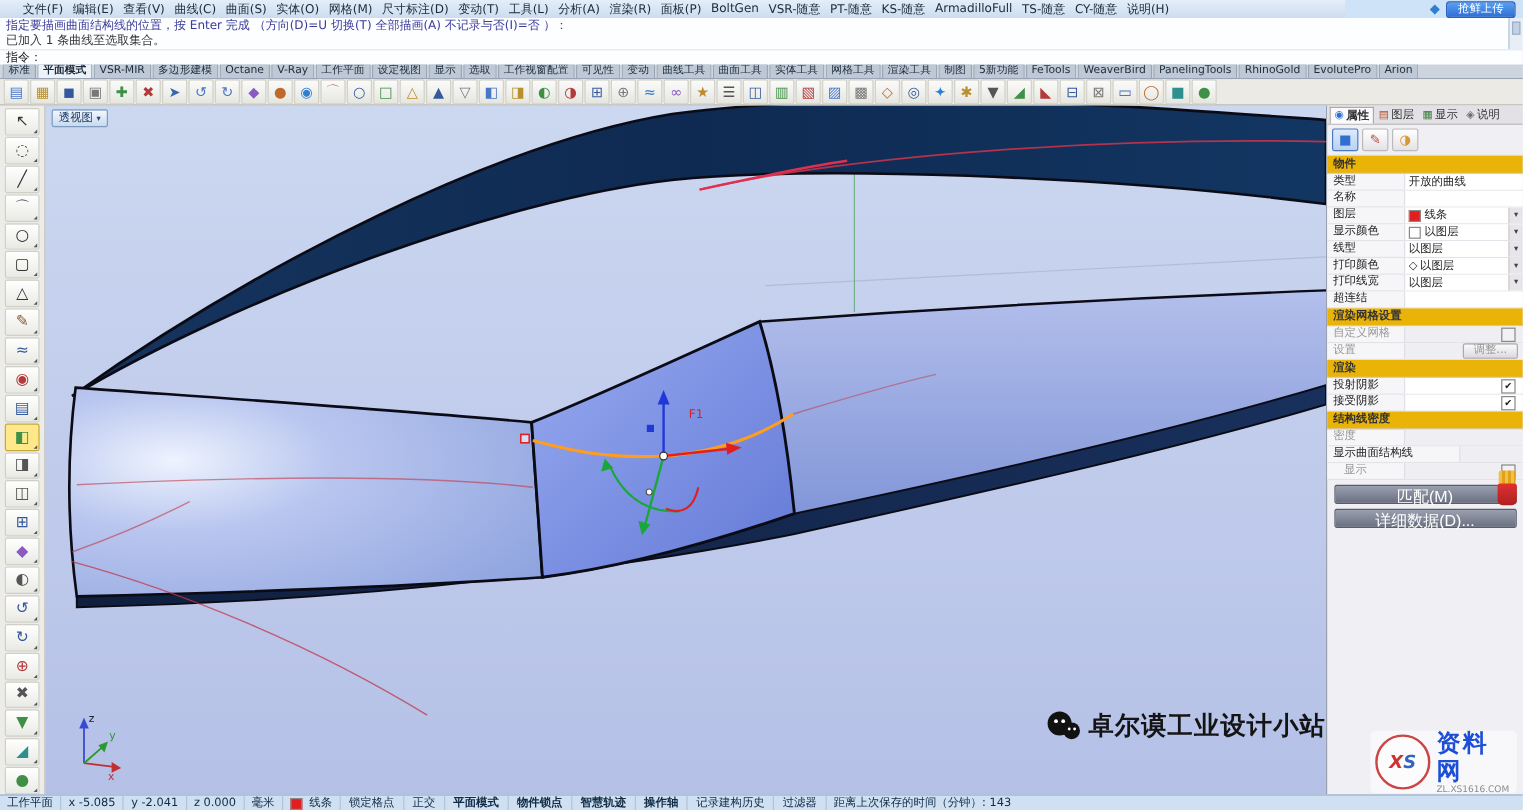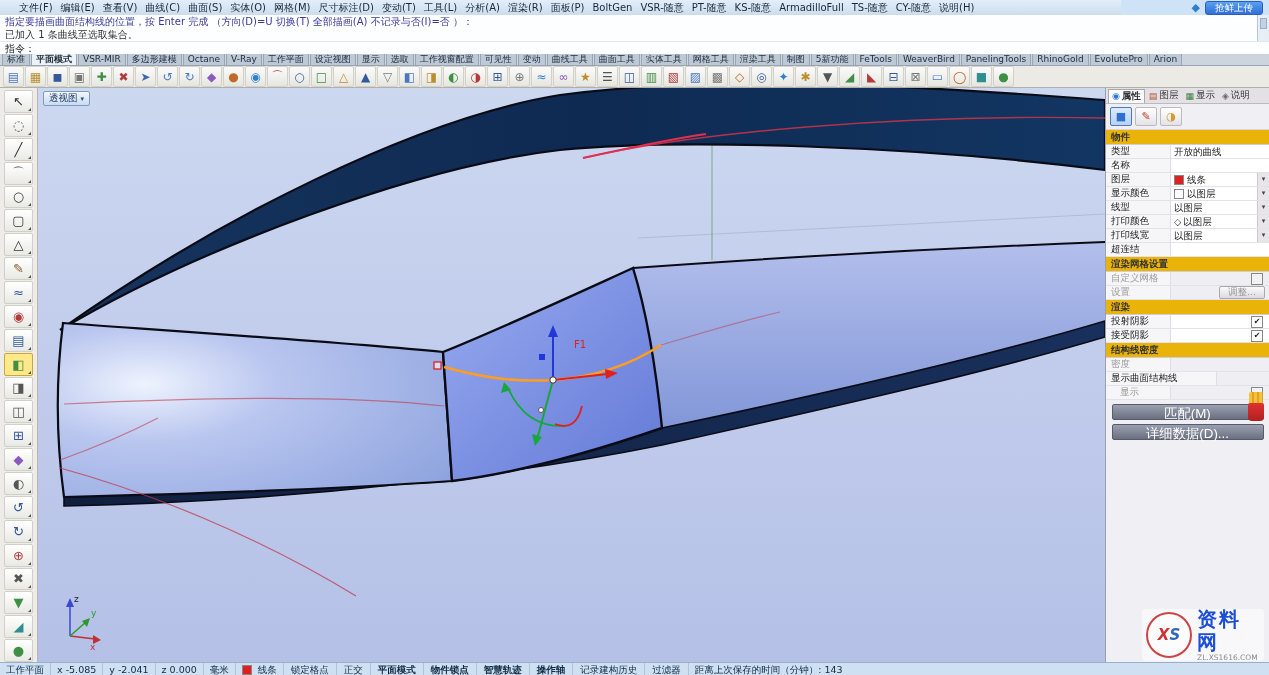--- a/index.html
+++ b/index.html
@@ -422,20 +422,31 @@
       <text x="52" y="562" font-size="9" fill="#c03030">x</text>
       <text x="53" y="528" font-size="9" fill="#2a9a2a">y</text>
     </g>
   </svg>
 
   <div class="vp-label">
     <span>透视图</span>
     <span class="arr">▾</span>
   </div>
 
+  <div class="watermark">
+    <svg width="30" height="26" viewBox="0 0 30 26">
+      <circle cx="12" cy="11" r="10" fill="#111"></circle>
+      <circle cx="9" cy="9" r="1.6" fill="#fff"></circle>
+        <circle cx="15" cy="9" r="1.6" fill="#fff"></circle>
+      <circle cx="22" cy="17" r="7" fill="#111"></circle>
+      <circle cx="20" cy="15.5" r="1.2" fill="#fff"></circle>
+        <circle cx="24.5" cy="15.5" r="1.2" fill="#fff"></circle>
+    </svg>
+    <span class="wm-text">卓尔谟工业设计小站</span>
+  </div>
 </div>
 
 <div class="panel">
   <div class="panel-tabs">
 
       <span class="panel-tab active">
         <span class="pt-ico" style="color: rgb(43, 114, 215);">◉</span>
         <span>属性</span>
       </span>
 

